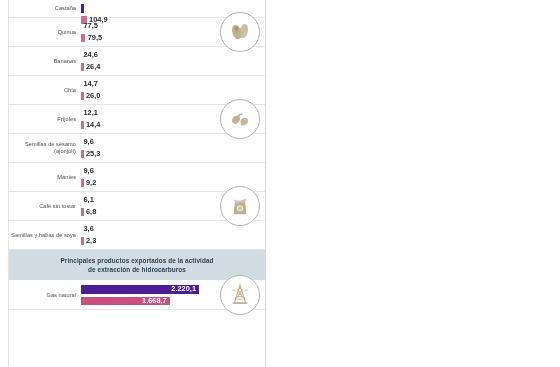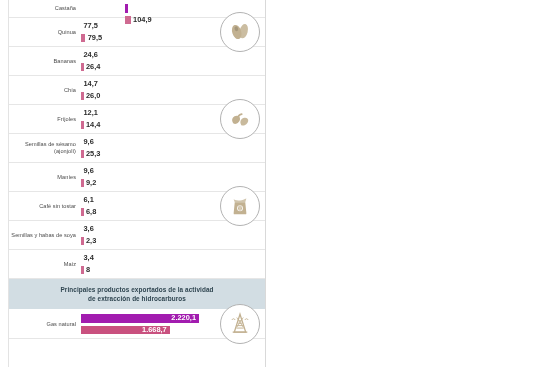--- a/index.html
+++ b/index.html
@@ -58,21 +58,21 @@
     display: flex;
     align-items: center;
   }
   .barline.a { top: 4px; flex-direction: column; }
   .barline.b { top: 15.5px; }
   .bar {
     height: 8.5px;
     min-width: 2px;
     position: relative;
   }
-  .bar.green { background: #a21caf; }
+  .bar.green { background: #4c1d95; }
   .bar.pink  { background: #c9517f; }
   .bar.tiny.green { background: #b9d0c2; }
   .bar.tiny.pink  { background: #cf6a91; }
   .val {
     font-size: 7.4px;
     font-weight: bold;
     color: #2b2b2b;
     white-space: nowrap;
     margin-left: 2.5px;
     line-height: 8.5px;
@@ -114,21 +114,21 @@
   }
   .section .l { display: block; }
 </style>
 </head>
 <body>
 
 <div id="root">
   <div class="panel">
     <div class="edge-left"></div>
     <div class="rows" id="rows">
-        <div class="row" style="height: 18px; gap: 44px;">
+        <div class="row" style="height: 18px;">
           <div class="row-label">Castaña</div>
           <div class="bars">
             <div class="barline a">
               <div class="bar green" style="width: 2.5px;"></div>
               <span class="val"></span>
             </div>
             <div class="barline b">
               <div class="bar pink tiny" style="width: 5.57551px;"></div>
               <span class="val">104,9</span>
             </div>
@@ -260,33 +260,20 @@
             <div class="barline a">
               <div class="bar green tiny" style="width: 2.5px;"></div>
               <span class="val">3,6</span>
             </div>
             <div class="barline b">
               <div class="bar pink tiny" style="width: 2.5px;"></div>
               <span class="val">2,3</span>
             </div>
           </div>
         </div>
-        <div class="row">
-          <div class="row-label">Maíz</div>
-          <div class="bars">
-            <div class="barline a">
-              <div class="bar green tiny" style="width: 2.5px;"></div>
-              <span class="val">3,4</span>
-            </div>
-            <div class="barline b">
-              <div class="bar pink tiny" style="width: 2.5px;"></div>
-              <span class="val">8</span>
-            </div>
-          </div>
-        </div>
         <div class="section">
           <span class="l">Principales productos exportados de la actividad</span>
           <span class="l">de extracción de hidrocarburos</span>
         </div>
         <div class="row">
           <div class="row-label">Gas natural</div>
           <div class="bars">
             <div class="barline a">
               <div class="bar green" style="width: 118px;">
                 <span class="val inside">2.220,1</span>

